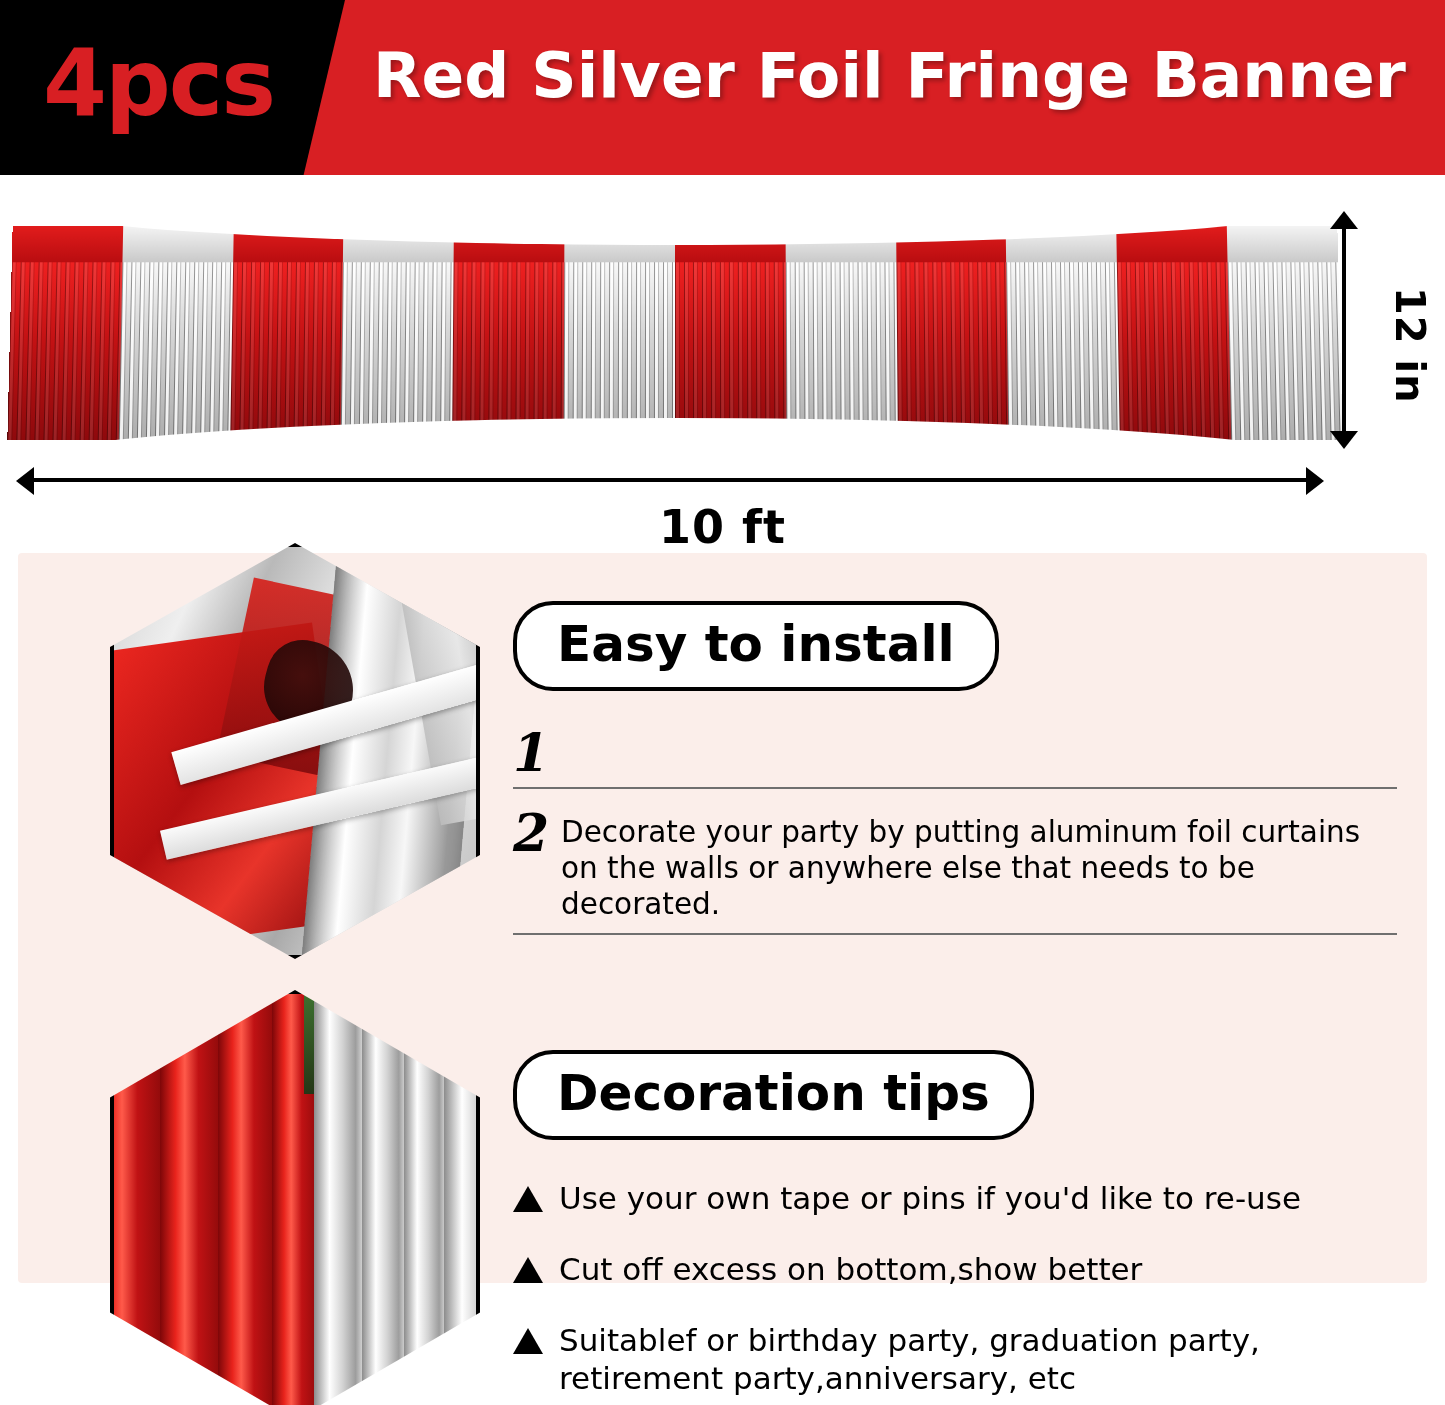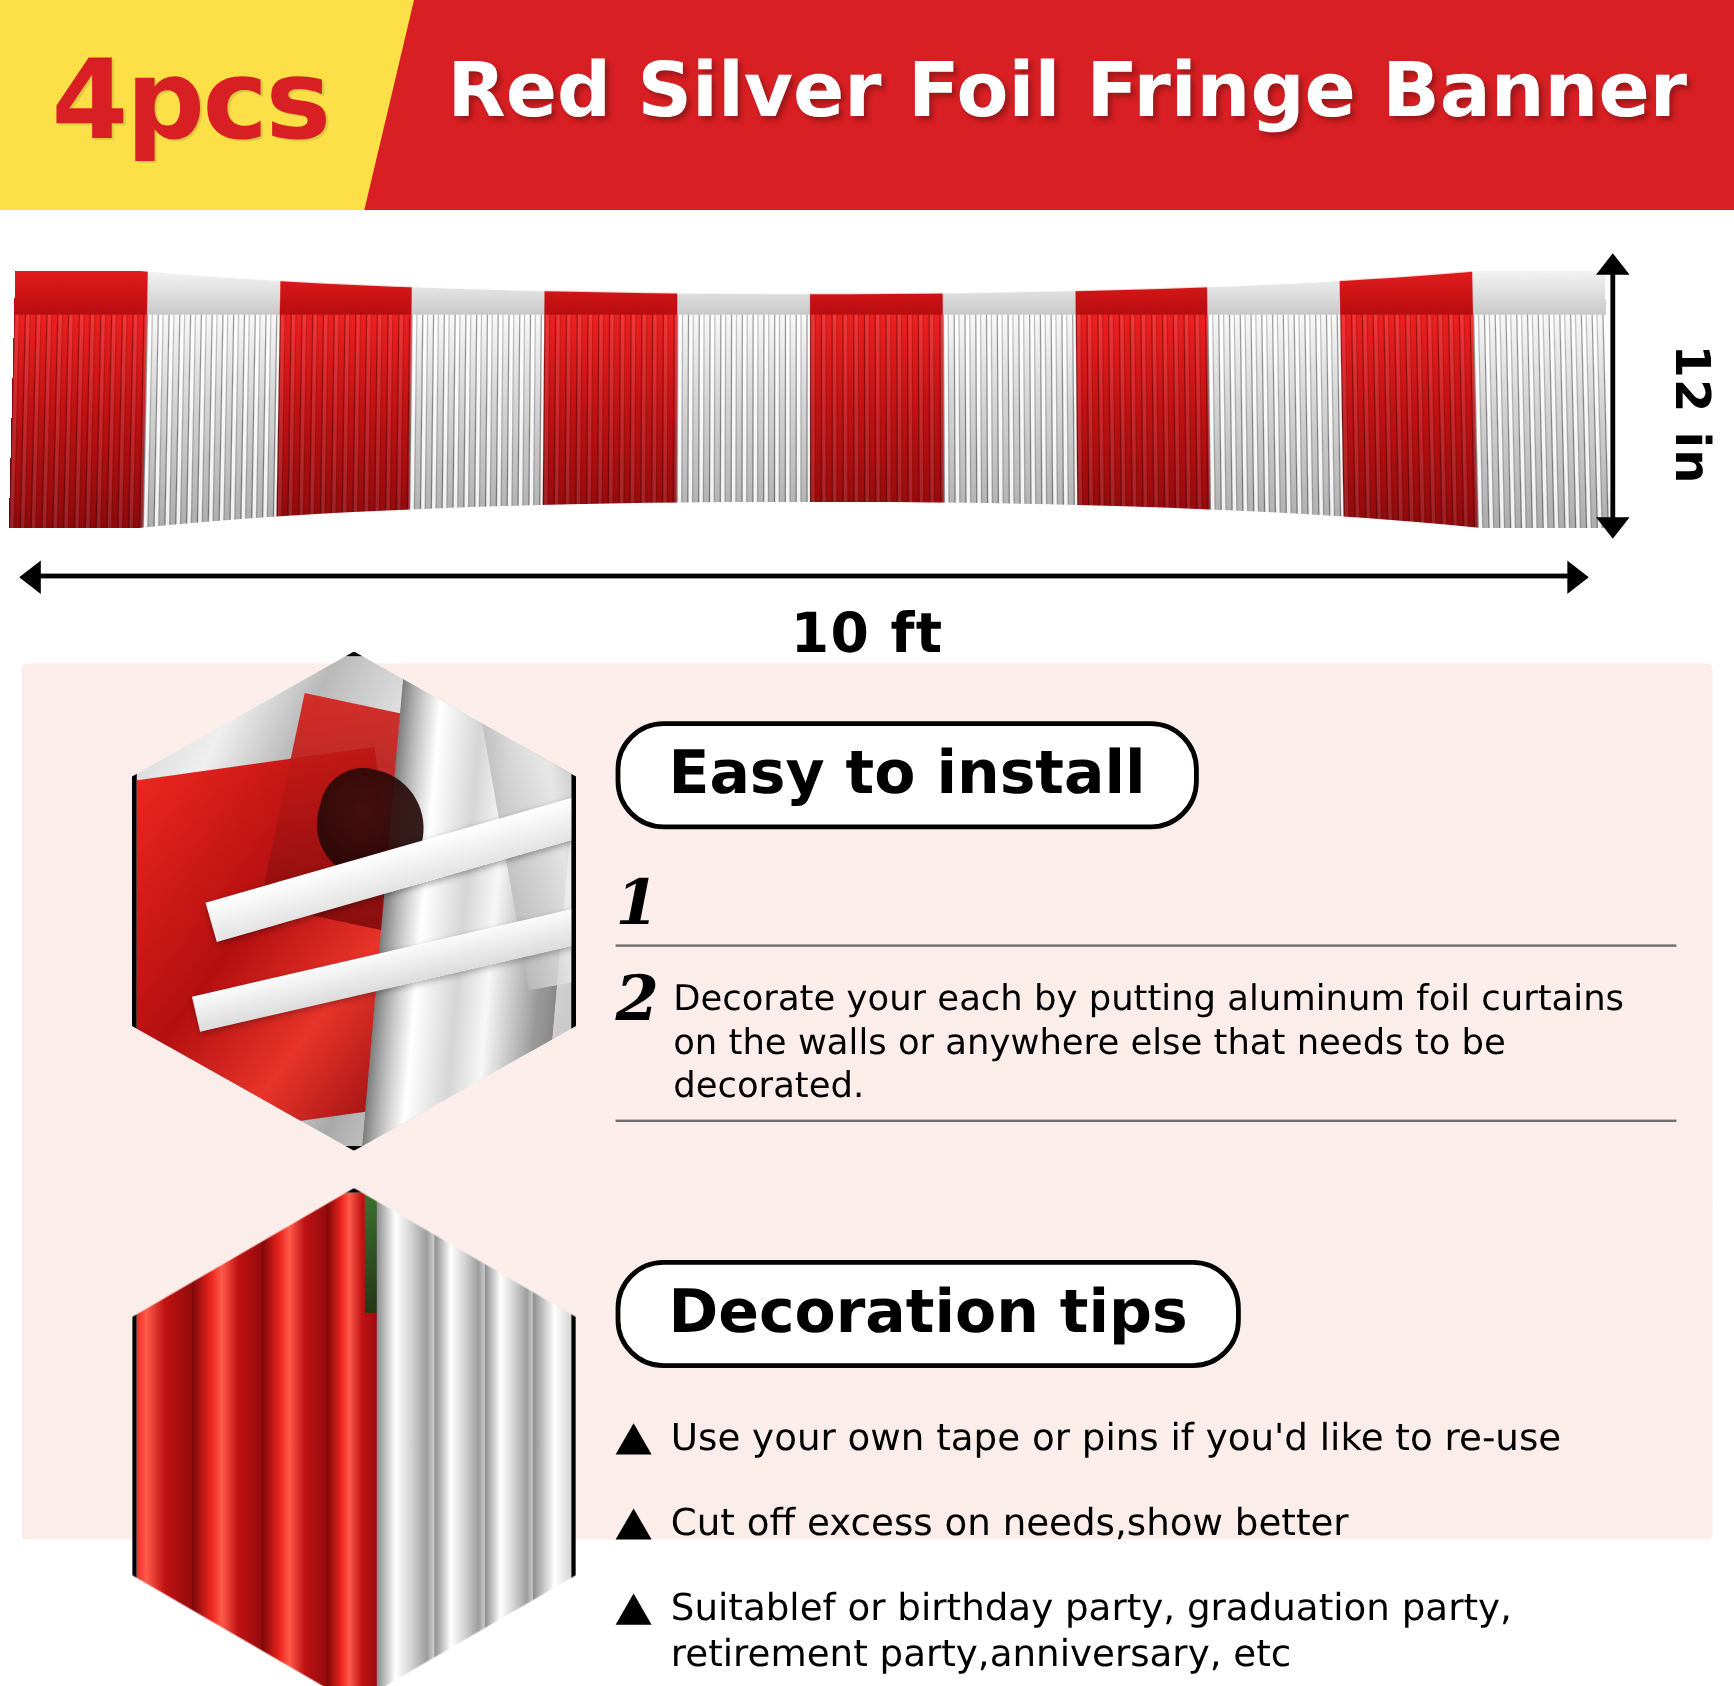--- a/index.html
+++ b/index.html
@@ -16,21 +16,21 @@
   
   .header {
     position: relative;
     width: 1445px;
     height: 175px;
     background: #d81f23;
     display: flex;
     align-items: stretch;
   }
   .header-badge {
-    background: #fde047;
+    background: #000000;
     width: 345px;
     display: flex;
     align-items: center;
     justify-content: center;
     position: relative;
     clip-path: polygon(0 0, 100% 0, 88% 100%, 0 100%);
   }
   .header-badge-text {
     font-size: 92px;
     font-weight: bold;
@@ -457,21 +457,21 @@
   </div>
 
   <div class="panel-content">
     <div class="pill">Easy to install</div>
     <div class="step-list">
       <div class="step">
         <div class="step-num">1</div>
       </div>
       <div class="step">
         <div class="step-num">2</div>
-        <div class="step-text">Decorate your each by putting aluminum foil curtains on the walls or anywhere else that needs to be decorated.</div>
+        <div class="step-text">Decorate your party by putting aluminum foil curtains on the walls or anywhere else that needs to be decorated.</div>
       </div>
     </div>
   </div>
 </div>
 
 <div class="panel" id="panel-tips">
   <div class="hexphoto" id="hex-tips">
     <div class="hex-inner">
       <div class="ph2-bg"></div>
       <div class="ph2-strip ph2-red" style="left:-20px; width:70px;"></div>
@@ -488,21 +488,21 @@
 
   <div class="panel-content">
     <div class="pill">Decoration tips</div>
     <div class="tip-list">
       <div class="tip">
         <div class="tri"></div>
         <div class="tip-text">Use your own tape or pins if you'd like to re-use</div>
       </div>
       <div class="tip">
         <div class="tri"></div>
-        <div class="tip-text">Cut off excess on needs,show better</div>
+        <div class="tip-text">Cut off excess on bottom,show better</div>
       </div>
       <div class="tip">
         <div class="tri"></div>
         <div class="tip-text">Suitablef or birthday party, graduation party,   retirement party,anniversary,   etc</div>
       </div>
     </div>
   </div>
 </div>
 
 </body></html>

